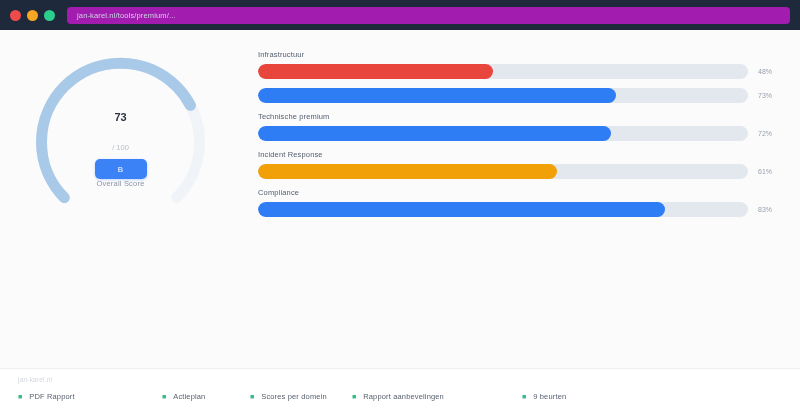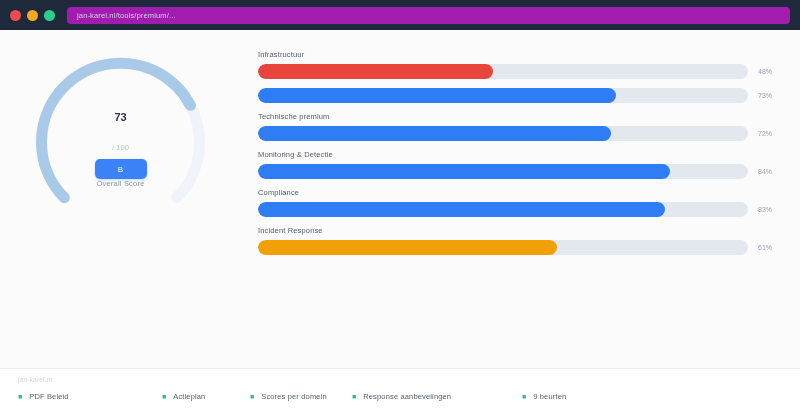--- a/index.html
+++ b/index.html
@@ -148,67 +148,58 @@
         <div class="bar-row">
           <div class="bar-label">Technische premium</div>
           <div class="bar-line">
             <div class="bar-track">
               <div class="bar-fill" style="width: 72%; background: rgb(47, 125, 244);"></div>
             </div>
             <div class="bar-pct">72%</div>
           </div>
         </div>
         <div class="bar-row">
-          <div class="bar-label">Monitoring &amp; Detectie</div>
-          <div class="bar-line">
-            <div class="bar-track">
-              <div class="bar-fill" style="width: 84%; background: rgb(47, 125, 244);"></div>
-            </div>
-            <div class="bar-pct">84%</div>
+          <div class="bar-label">Incident Response</div>
+          <div class="bar-line">
+            <div class="bar-track">
+              <div class="bar-fill" style="width: 61%; background: rgb(242, 160, 7);"></div>
+            </div>
+            <div class="bar-pct">61%</div>
           </div>
         </div>
         <div class="bar-row">
           <div class="bar-label">Compliance</div>
           <div class="bar-line">
             <div class="bar-track">
               <div class="bar-fill" style="width: 83%; background: rgb(47, 125, 244);"></div>
             </div>
             <div class="bar-pct">83%</div>
-          </div>
-        </div>
-        <div class="bar-row">
-          <div class="bar-label">Incident Response</div>
-          <div class="bar-line">
-            <div class="bar-track">
-              <div class="bar-fill" style="width: 61%; background: rgb(242, 160, 7);"></div>
-            </div>
-            <div class="bar-pct">61%</div>
           </div>
         </div>
       </div>
   </div>
 
   <div class="footer">
     <div class="footer-brand">jan-karel.nl</div>
     <div class="footer-items" id="footer-items">
         <div class="footer-item fi-1">
           <span class="check-icon">■</span>
-          <span class="footer-text">PDF Beleid</span>
+          <span class="footer-text">PDF Rapport</span>
         </div>
         <div class="footer-item fi-2">
           <span class="check-icon">■</span>
           <span class="footer-text">Actieplan</span>
         </div>
         <div class="footer-item fi-3">
           <span class="check-icon">■</span>
           <span class="footer-text">Scores per domein</span>
         </div>
         <div class="footer-item fi-4">
           <span class="check-icon">■</span>
-          <span class="footer-text">Response aanbevelingen</span>
+          <span class="footer-text">Rapport aanbevelingen</span>
         </div>
         <div class="footer-item fi-5">
           <span class="check-icon">■</span>
           <span class="footer-text">9 beurten</span>
         </div>
       </div>
   </div>
 
 </div>
 

